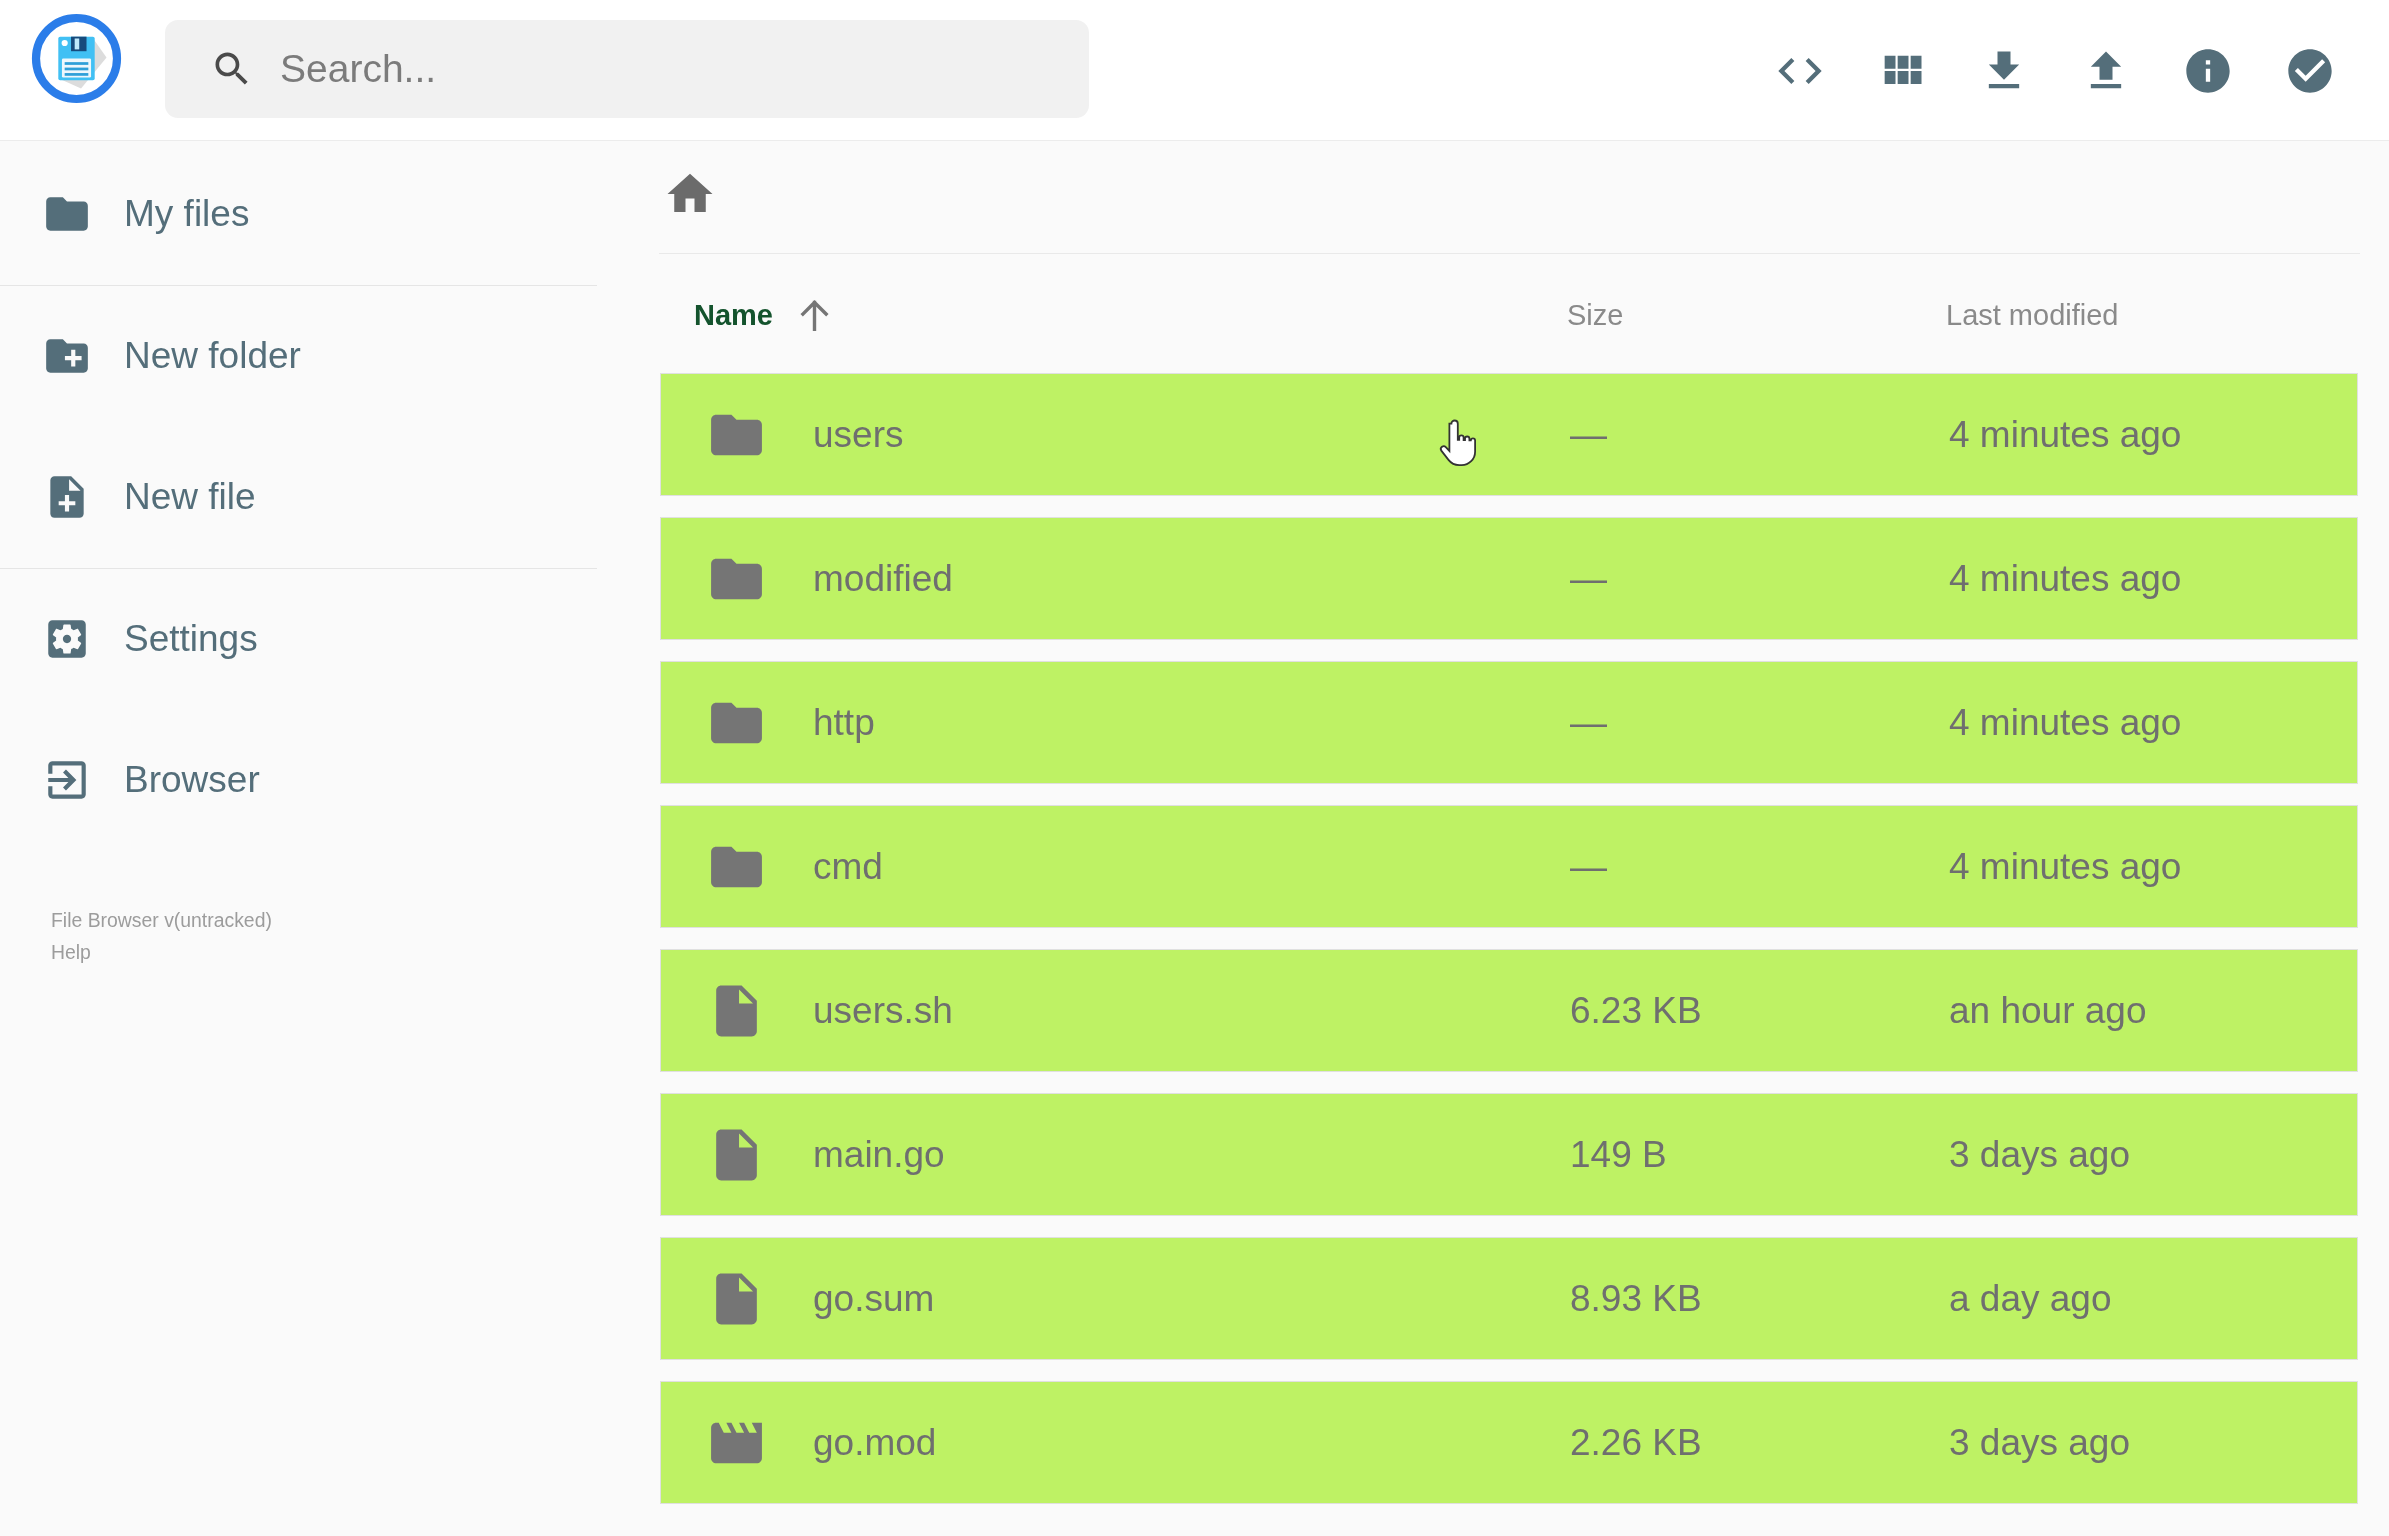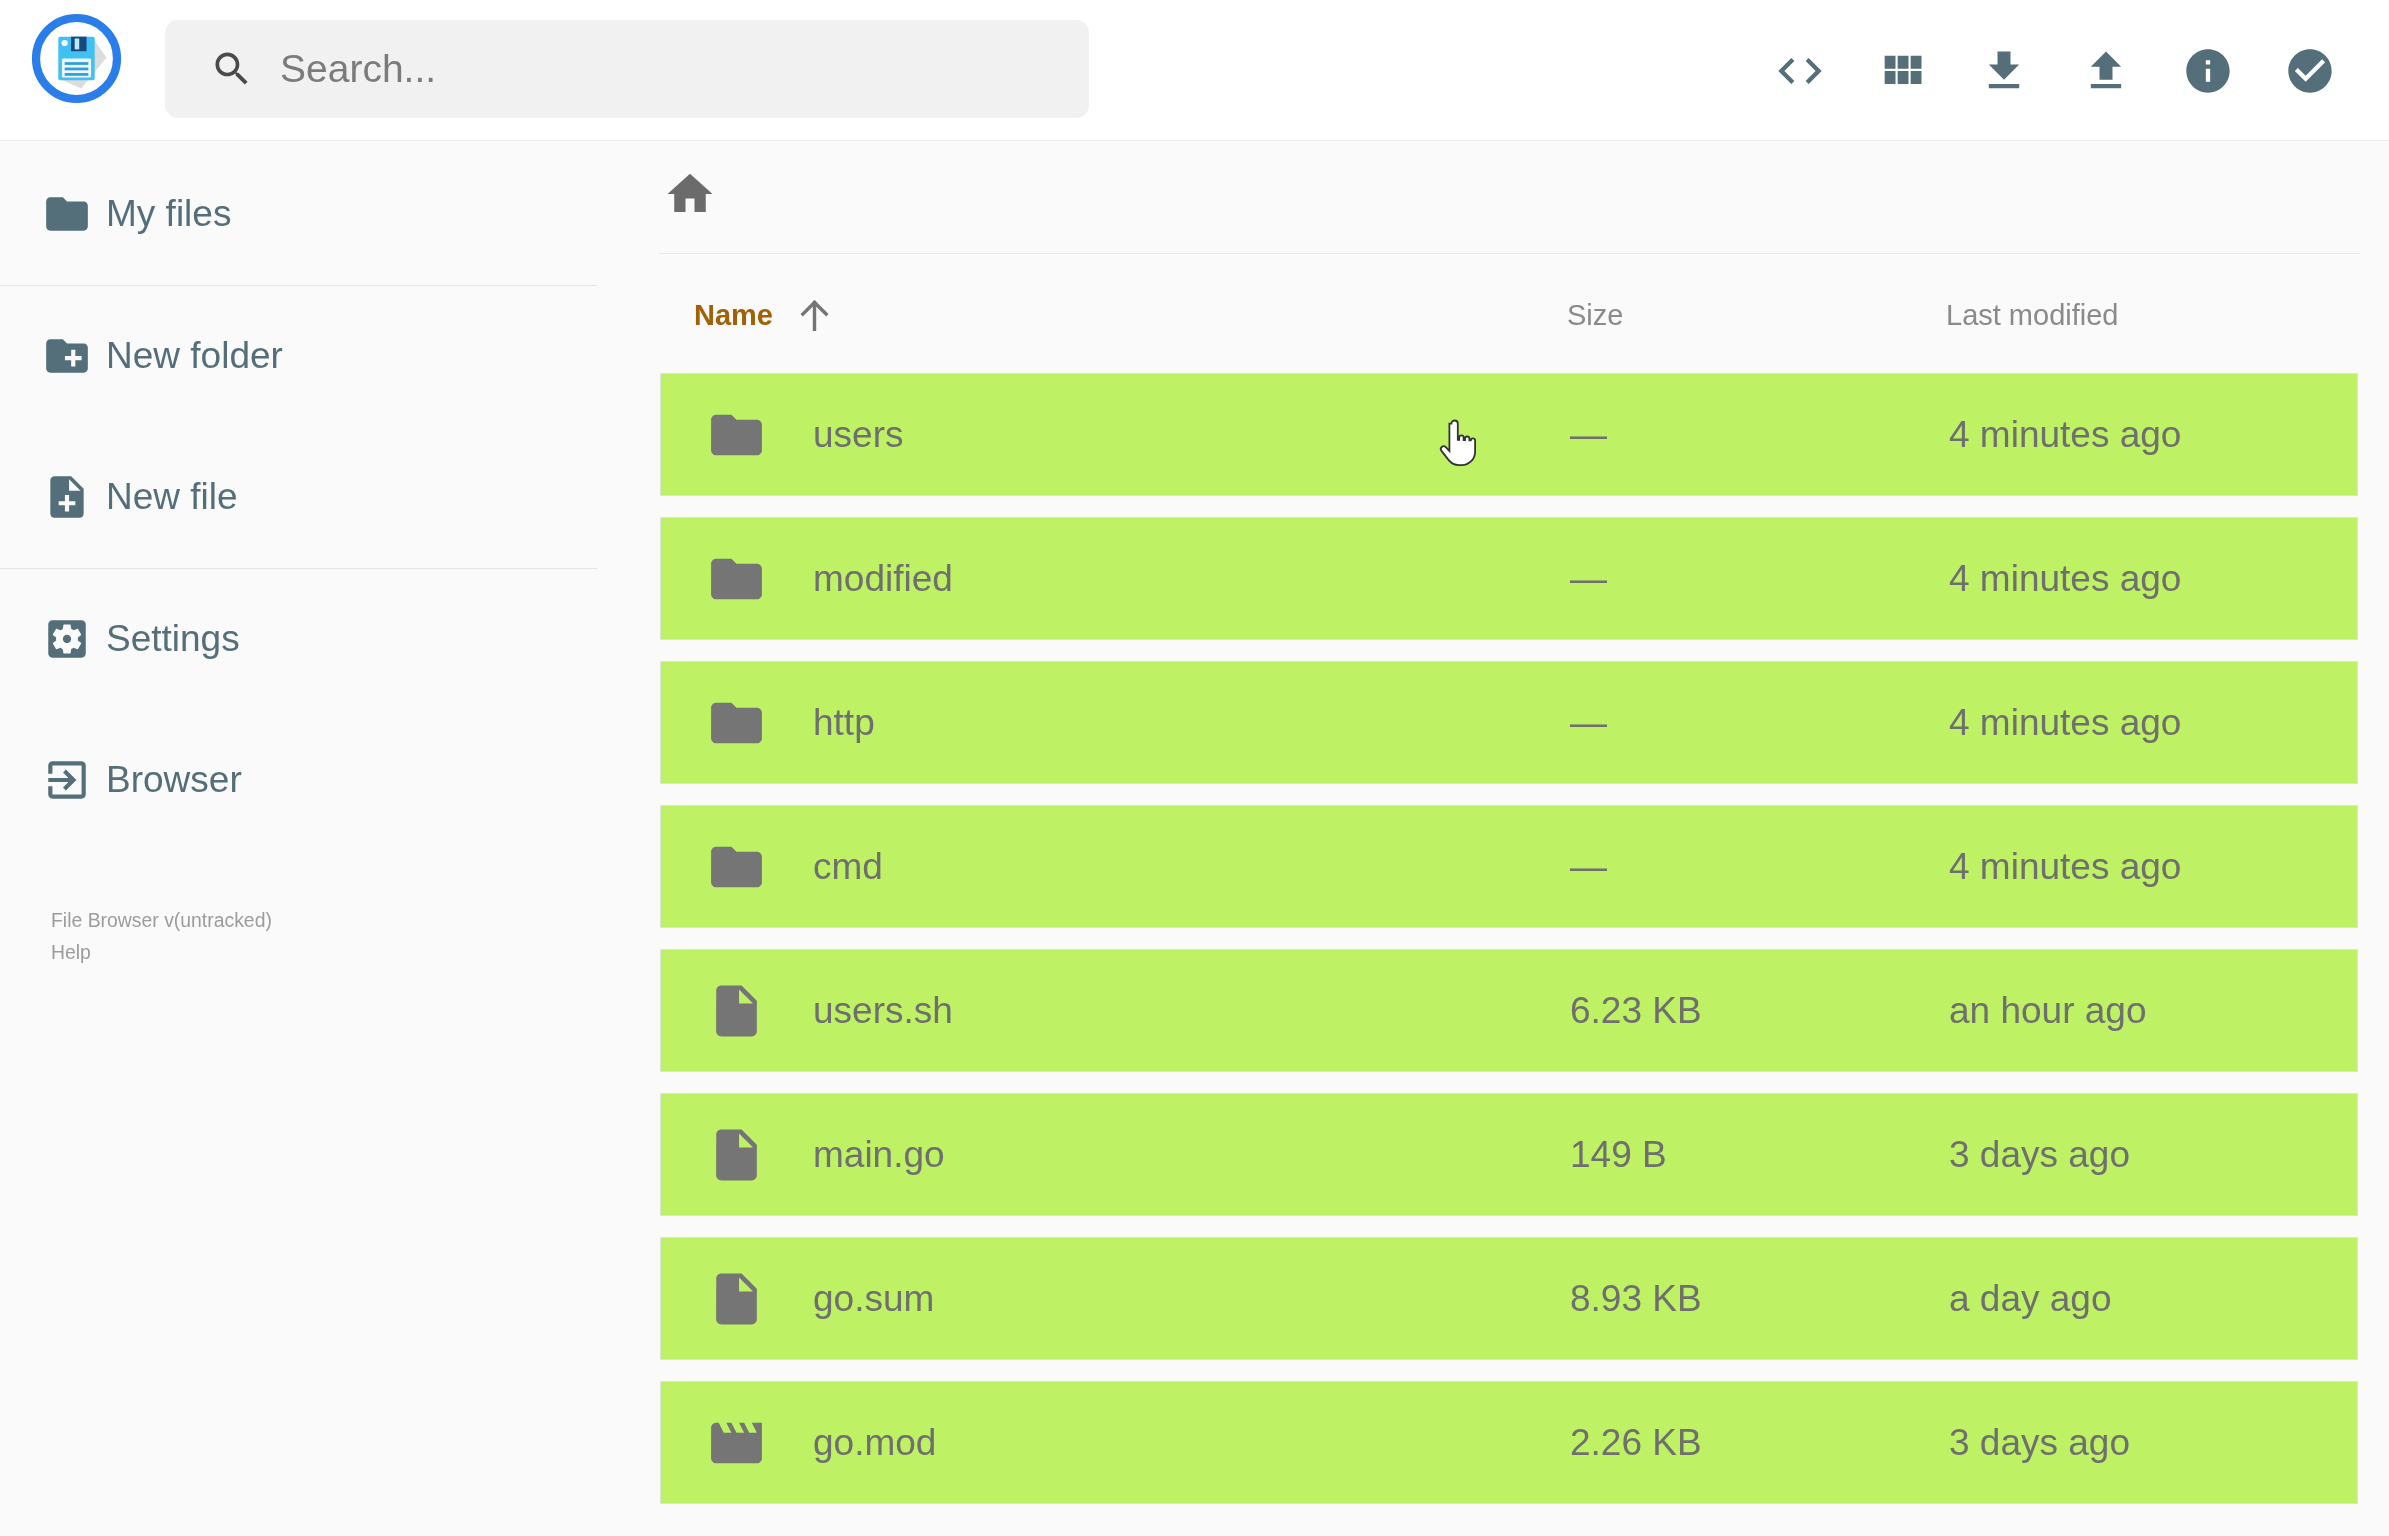--- a/index.html
+++ b/index.html
@@ -41,41 +41,41 @@
   }
   .icon-btn svg { width:52px; height:52px; fill:#546e7a; }
 
   
   .sidebar {
     position:absolute; left:0; top:141px; width:597px; bottom:0;
     padding-top:2.8px;
   }
   .side-item {
     height:141px; display:flex; align-items:center;
-    padding-left:42px; gap:14px; cursor:pointer;
+    padding-left:42px; gap:32px; cursor:pointer;
   }
   .side-item svg { width:50px; height:50px; fill:#546e7a; flex:0 0 auto; }
   .side-item .lbl { font-size:37px; color:#546e7a; }
   .side-divider { height:0; border-top:1.9px solid #e5e5e5; }
   .side-footer { margin-top:53px; padding-left:51px; }
   .side-footer .line { font-size:19.4px; color:#9c9c9c; line-height:32px; }
   .side-footer .help { cursor:pointer; }
 
   
   .main { position:absolute; left:597px; top:141px; right:0; bottom:0; }
   .breadcrumb { position:absolute; left:66px; top:26px; }
   .breadcrumb svg { width:54px; height:54px; fill:#6b6b6b; display:block; cursor:pointer; }
   .bc-divider {
     position:absolute; left:62px; right:29px; top:112px;
     border-top:1.9px solid #e9e9e9;
   }
 
   .listing-header { position:absolute; top:139px; left:0; right:0; height:70px; }
   .listing-header .col { position:absolute; top:50%; transform:translateY(-50%); font-size:29px; }
-  .col-name { left:97px; font-weight:bold; color:#a16207; cursor:pointer; }
+  .col-name { left:97px; font-weight:bold; color:#14532d; cursor:pointer; }
   .sort-arrow { position:absolute; left:196px; top:50%; transform:translateY(-50%); cursor:pointer; }
   .sort-arrow svg { width:43px; height:43px; stroke:#757575; fill:none; stroke-width:1.9; display:block; }
   .col-size { left:970px; color:#8a8a8a; cursor:pointer; }
   .col-modified { left:1349px; color:#8a8a8a; cursor:pointer; }
 
   .rows { position:absolute; left:63px; top:232px; width:1698px; }
   .row {
     position:relative; height:123px; margin-bottom:21px;
     background:#bef264; border:0.9px solid #e0e0e0; cursor:pointer;
   }

